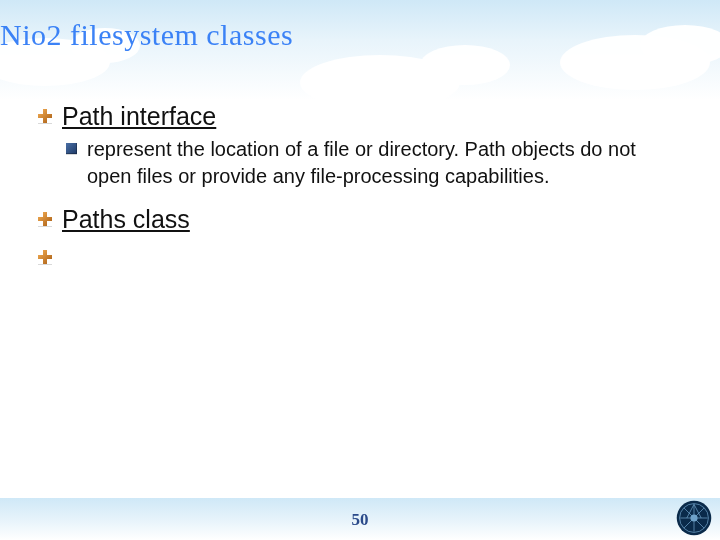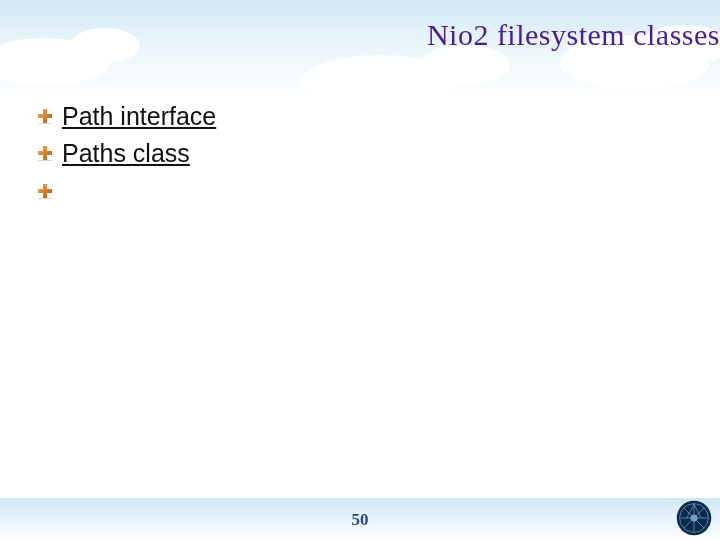--- a/index.html
+++ b/index.html
@@ -19,24 +19,24 @@
   .cloud {
     position: absolute;
     background: #fff;
     border-radius: 50%;
     opacity: 0.95;
   }
   .title {
     position: absolute;
     top: 18px;
     left: 0; right: 0;
-    text-align: right;
+    text-align: left;
     font-family: Georgia, 'Times New Roman', serif;
     font-size: 30px;
-    color: #4c1d95;
+    color: #3b82f6;
     letter-spacing: 0.5px;
   }
   .content {
     position: absolute;
     top: 95px;
     left: 38px;
     right: 38px;
   }
   .item-l1 {
     display: flex;
@@ -132,20 +132,24 @@
 
 <div class="content">
 
   <div class="item-l1">
     <div class="plus-bullet">
         <div class="h"></div>
         <div class="v"></div>
       </div>
     <div class="l1-text">Path interface</div>
   </div>
+  <div class="item-l2">
+    <div class="square-bullet"></div>
+    <div class="l2-text">represent the location of a file or directory. Path objects do not open files or provide any file-processing capabilities.</div>
+  </div>
 
   <div class="item-l1">
     <div class="plus-bullet">
         <div class="h"></div>
         <div class="v"></div>
       </div>
     <div class="l1-text">Paths class</div>
   </div>
 
   <div class="item-l1">

